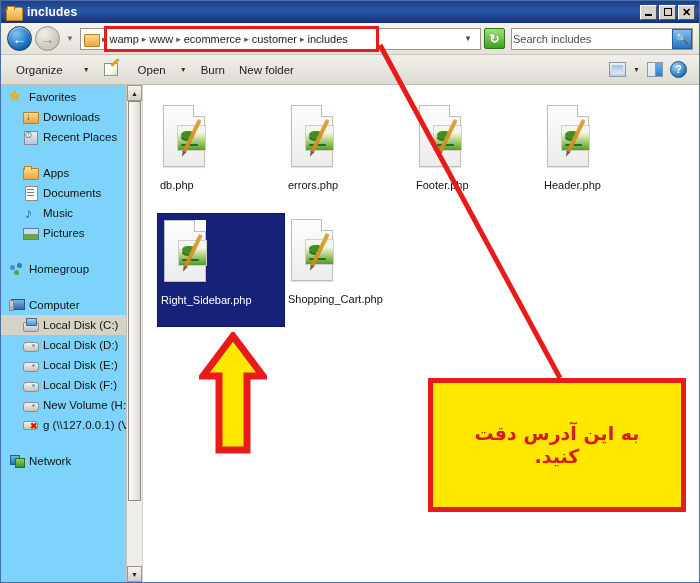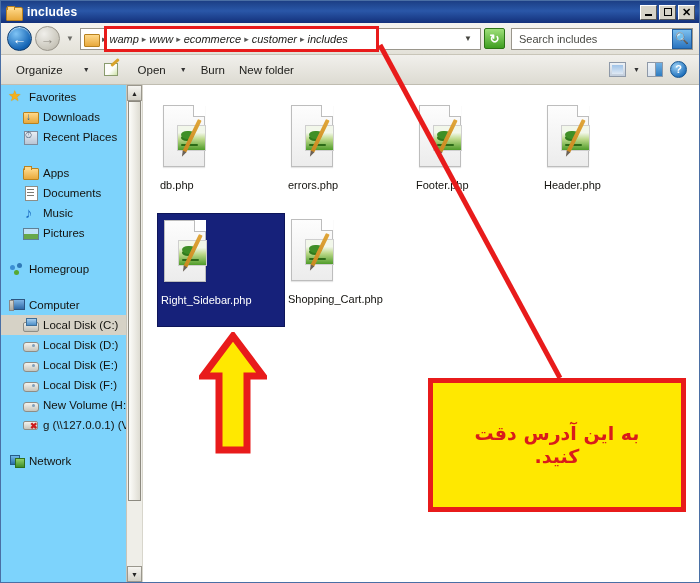--- a/index.html
+++ b/index.html
@@ -71,34 +71,34 @@
   #pathbox {
     flex:1; height:22px; background:#fff; border:1px solid #9a968c;
     display:flex; align-items:center; padding:0 2px 0 3px; min-width:0; position:relative;
   }
   #pathbox .pfolder { width:14px; height:12px; position:relative; margin-right:3px; flex:0 0 auto; }
   #pathbox .pfolder::before{
     content:""; position:absolute; left:0; top:1px; width:14px; height:11px;
     background:linear-gradient(to bottom,#ffd98a,#e8a93c); border:1px solid #b9821f; border-radius:1px;
   }
   .crumbs { display:flex; align-items:center; font-size:11px; color:#22211e; white-space:nowrap; overflow:hidden; flex:1; }
-  .crumb { padding:0 2px;font-style:italic; }
+  .crumb { padding:0 2px; }
   .crumb-sep { color:#555; font-size:9px; padding:0 1px; }
   #pathdrop { font-size:8px; color:#44443f; padding:0 6px 0 4px; }
   #refreshbtn {
     width:21px; height:21px; flex:0 0 auto;
     background: linear-gradient(to bottom,#9fe07a,#3f9e20);
     border:1px solid #2d7416; border-radius:2px;
     display:flex; align-items:center; justify-content:center;
     color:#fff; font-size:12px; line-height:1; font-weight:bold;
   }
   #searchbox {
     width:182px; height:22px; flex:0 0 182px; background:#fff;
     border:1px solid #9a968c; display:flex; align-items:center;
-    padding-left:7px; margin-left:3px;
+    padding-left:1px; margin-left:3px;
   }
   #searchtext { font-size:11px; color:#4a4a45; flex:1; }
   #searchico {
     width:20px; height:20px; margin-right:0;
     background: linear-gradient(to bottom,#7cc0ef,#2a74c0);
     border:1px solid #1f5d9e; display:flex; align-items:center; justify-content:center;
     color:#fff; font-size:11px; font-weight:bold;
   }
   
   #addr-redbox {

